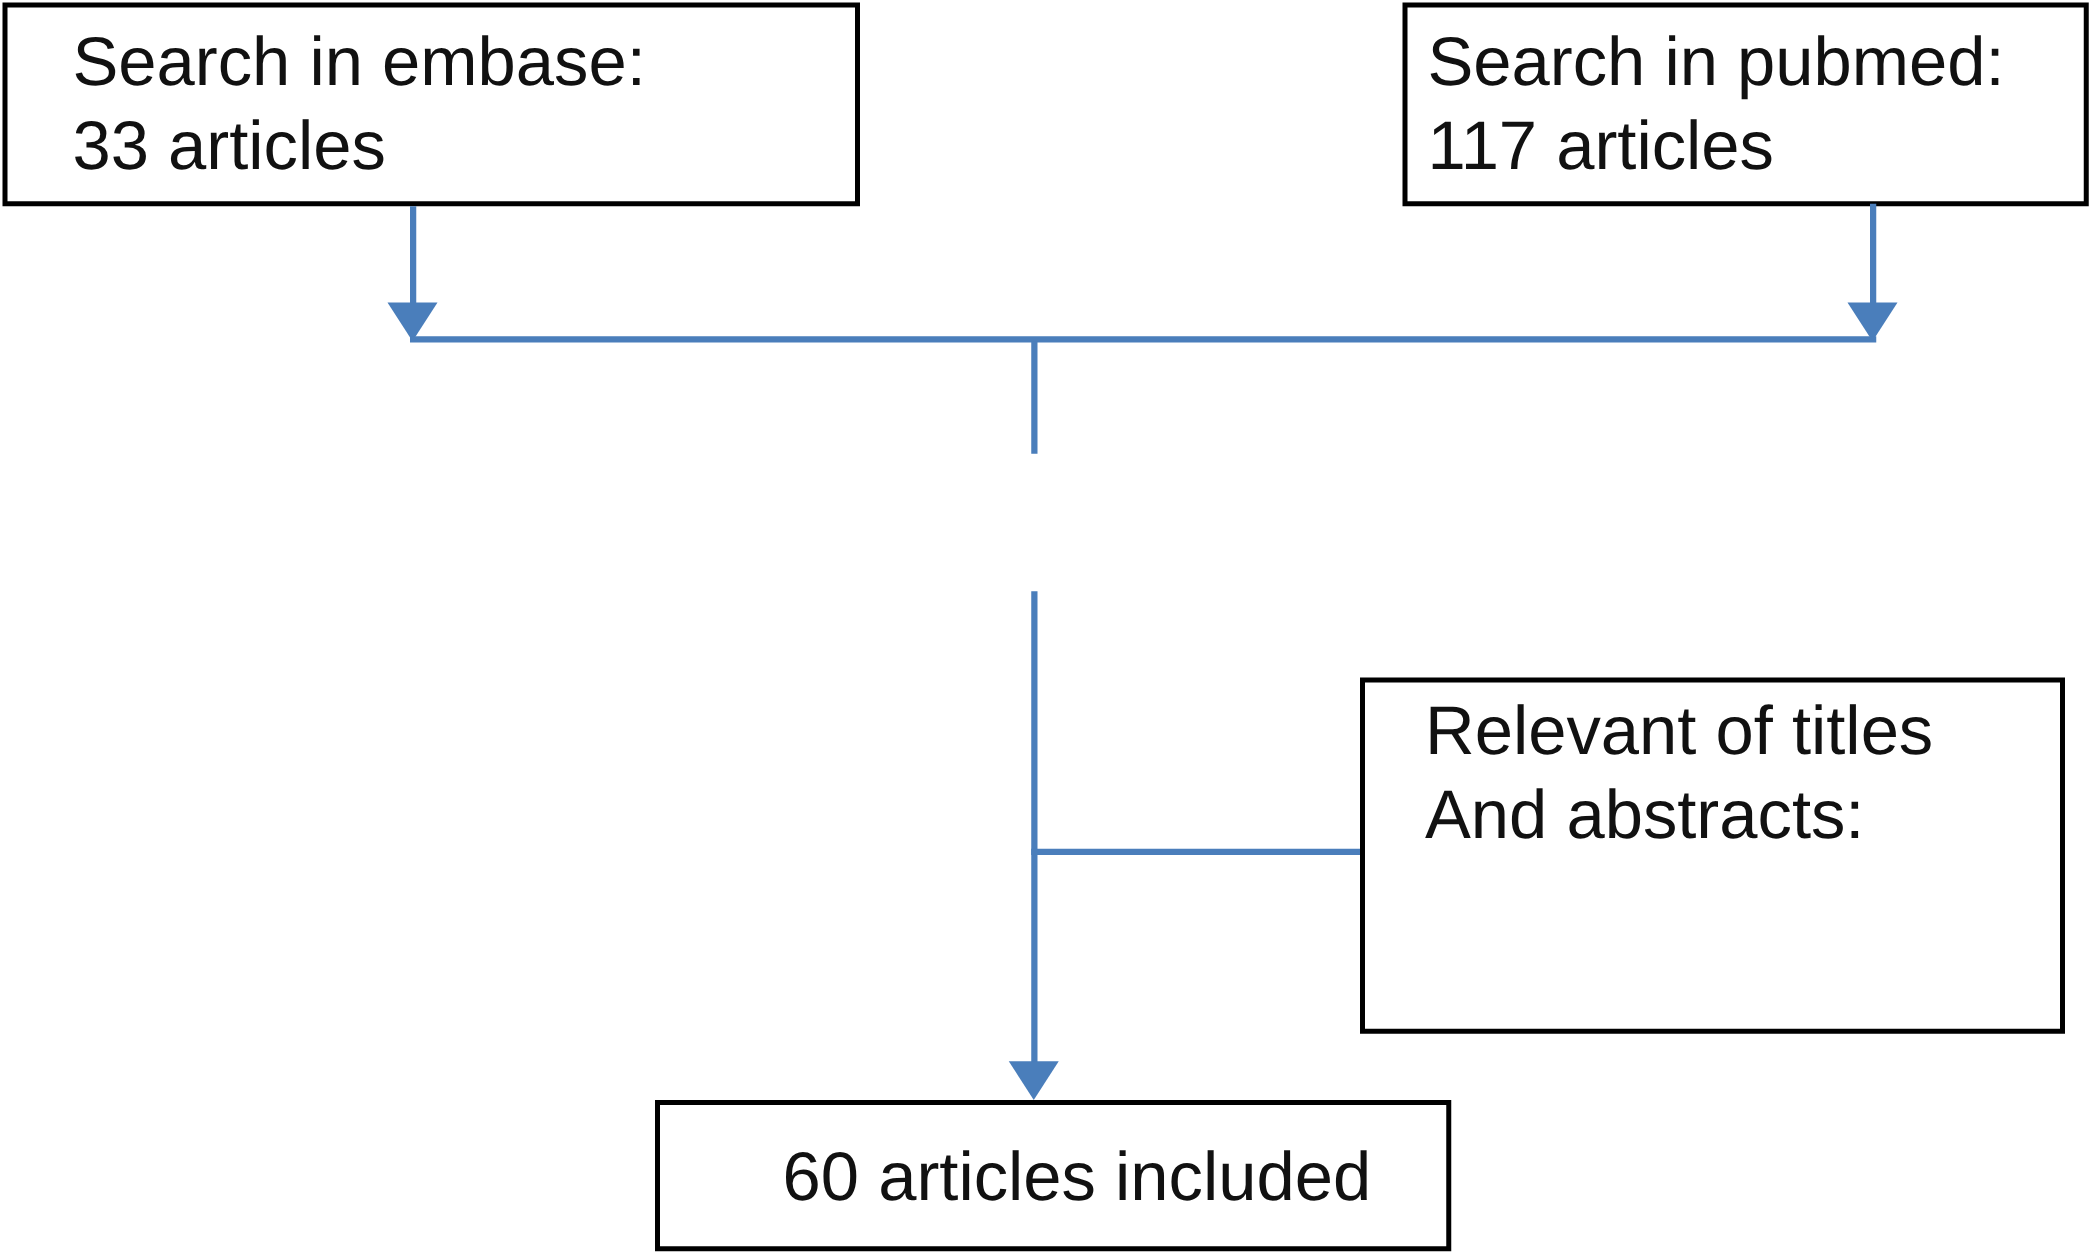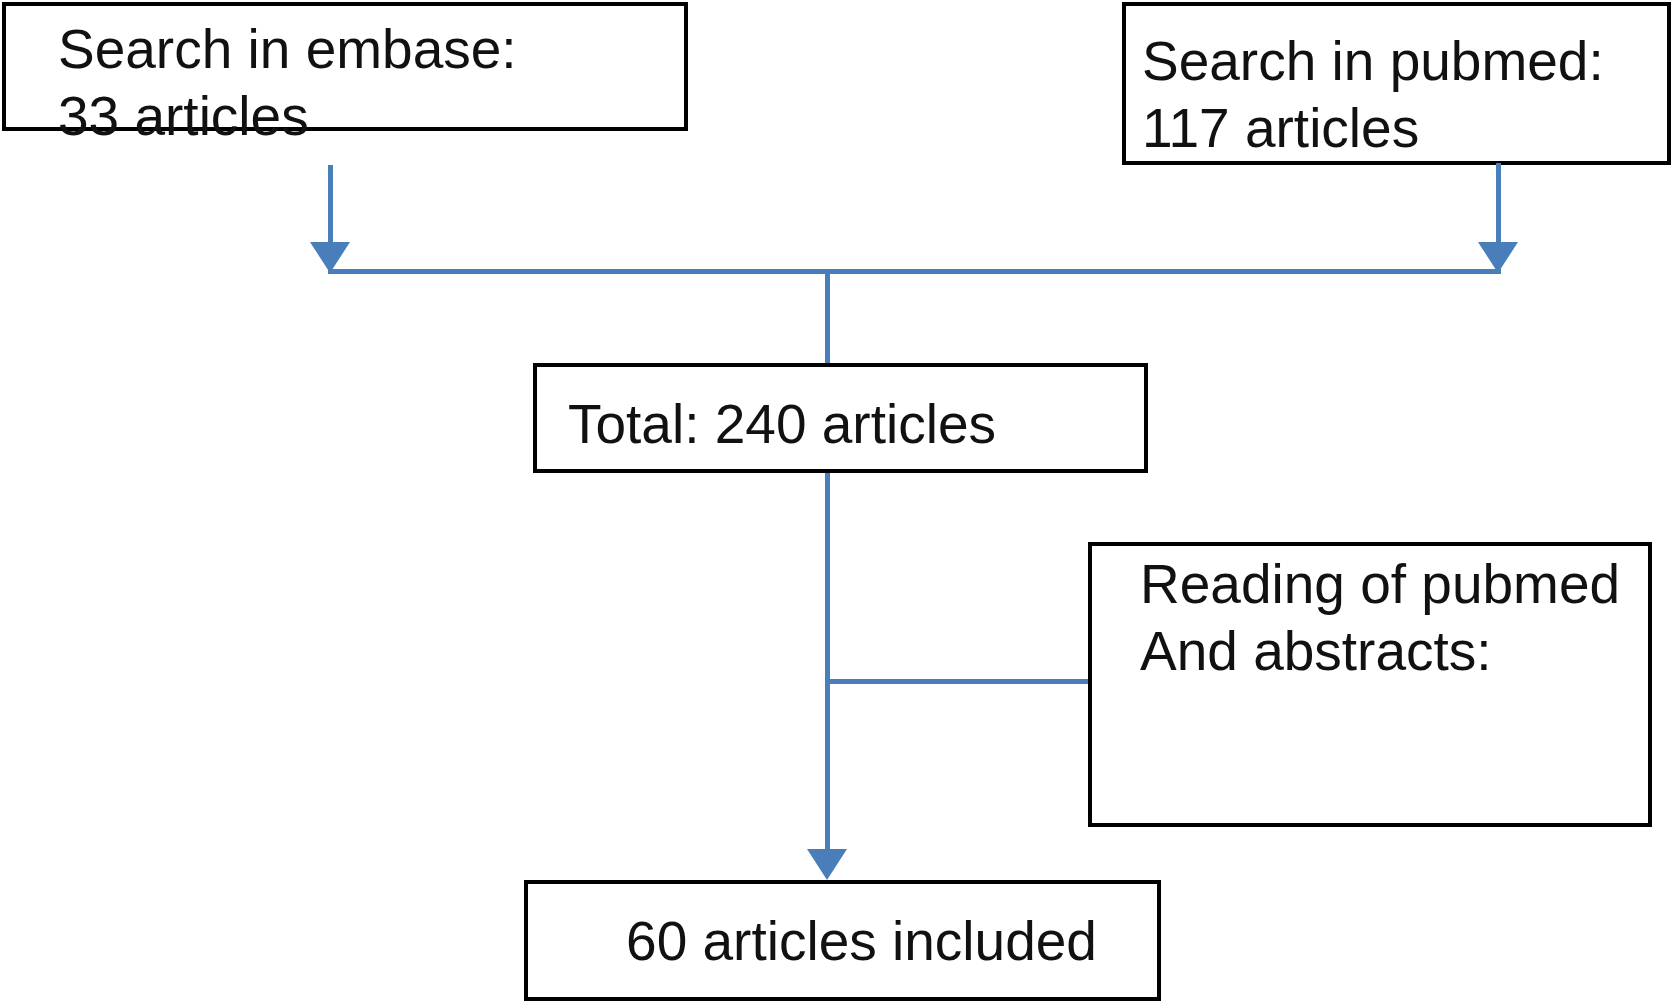--- a/index.html
+++ b/index.html
@@ -43,22 +43,22 @@
   .arrowhead-down {
     position: absolute;
     width: 0;
     height: 0;
     border-left: 20px solid transparent;
     border-right: 20px solid transparent;
     border-top: 31px solid var(--line);
   }
 
   
-  #box-embase    { left: 2px;    top: 2px;   width: 686px; height: 129px; padding: 10px 0 0 52px; }
-  #box-pubmed    { left: 1122px; top: 2px;   width: 549px; height: 163px; padding: 22px 0 0 16px; }
+  #box-embase    { left: 2px;    top: 2px;   width: 686px; height: 163px; padding: 10px 0 0 52px; }
+  #box-pubmed    { left: 1122px; top: 2px;   width: 549px; height: 163px; padding: 10px 0 0 16px; }
   #box-total     { left: 533px;  top: 363px; width: 615px; height: 110px; padding: 24px 0 0 31px; }
   #box-screening { left: 1088px; top: 542px; width: 564px; height: 285px; padding: 5px 0 0 48px; }
   #box-included  { left: 524px;  top: 880px; width: 637px; height: 121px; padding: 24px 0 0 38px; text-align: center; }
 
   
   #line-embase-down   { left: 328px;  top: 165px; width: 5px;    height: 83px; }
   #line-pubmed-down   { left: 1496px; top: 163px; width: 5px;    height: 85px; }
   #arrow-embase       { left: 310px;  top: 242px; }
   #arrow-pubmed       { left: 1478px; top: 242px; }
   #line-merge-horiz   { left: 328px;  top: 269px; width: 1173px; height: 5px; }
@@ -82,30 +82,27 @@
     <span>117 articles</span>
   </div>
 
   <div class="connector" id="line-embase-down"></div>
   <div class="connector" id="line-pubmed-down"></div>
   <div class="arrowhead-down" id="arrow-embase"></div>
   <div class="arrowhead-down" id="arrow-pubmed"></div>
   <div class="connector" id="line-merge-horiz"></div>
   <div class="connector" id="line-merge-drop"></div>
 
-  <div class="box" id="box-total">
-    <span>Total: 240 articles</span>
-  </div>
 
   <div class="connector" id="line-total-down"></div>
   <div class="connector" id="line-screen-branch"></div>
   <div class="arrowhead-down" id="arrow-included"></div>
 
   <div class="box" id="box-screening">
-    <span>Reading of pubmed</span>
+    <span>Relevant of titles</span>
     <span>And abstracts:</span>
   </div>
 
   <div class="box" id="box-included">
     <span>60 articles included</span>
   </div>
 
 </div>
 
 </body></html>

